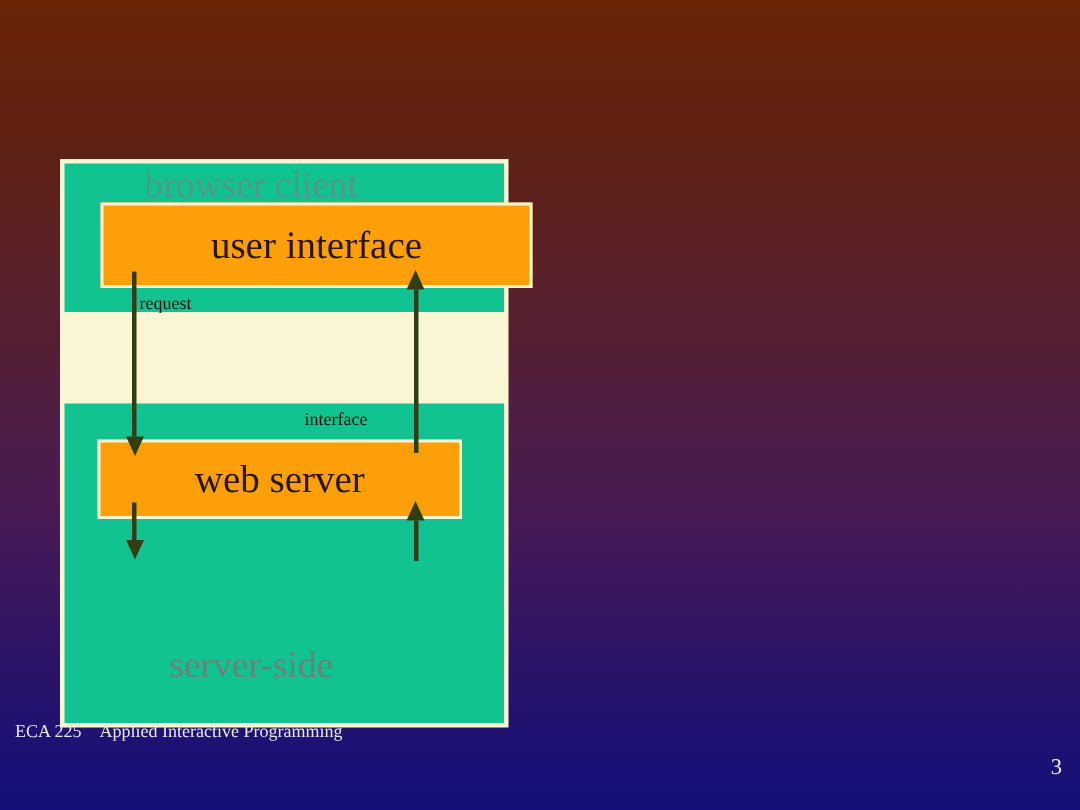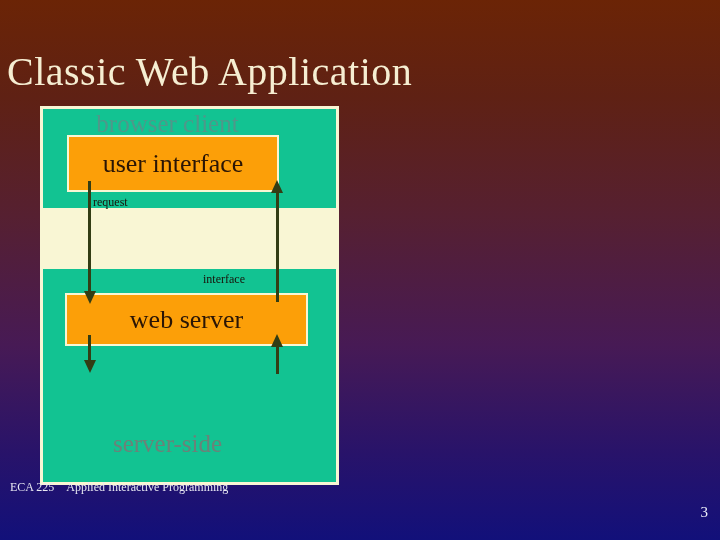--- a/index.html
+++ b/index.html
@@ -36,21 +36,21 @@
   .server-label{left:43px;top:430px;color:#6b8279;}
   .obox{
     position:absolute;
     background:var(--orange,#fc9f08);
     border:2px solid var(--cream,#f9f6d4);
     box-sizing:border-box;
     display:flex;align-items:center;justify-content:center;
     flex-direction:column;
     color:#2a1505;font-size:26px;text-align:center;line-height:29px;
   }
-  .ui-box{left:67px;top:135px;width:212px;height:57px;font-family:Liberation Serif, serif;}
+  .ui-box{left:67px;top:135px;width:288px;height:57px;font-family:Liberation Serif, serif;}
   .ws-box{left:65px;top:293px;width:243px;height:53px;justify-content:center;}
   .db-box{left:65px;top:358px;width:243px;height:79px;}
   .flow-label{
     position:absolute;font-size:12px;font-weight:normal;
     color:#1a120a;white-space:nowrap;
   }
   .req-label{left:93px;top:195px;}
   .res-label{left:203px;top:272px;}
   .aline{position:absolute;width:3px;background:var(--arrow,#333d14);z-index:5;}
   .ahead{position:absolute;width:0;height:0;z-index:5;
@@ -73,21 +73,20 @@
   .page-num{
     position:absolute;right:12px;top:504px;
     font-size:15px;color:#eef0fa;
   }
 </style>
 </head>
 <body>
 
 <div class="slide">
 
-  <h1 class="title">Classic Web Application</h1>
 
   <div class="frame"></div>
 
   <div class="zone zone-client"></div>
   <div class="zone zone-server"></div>
 
   <div class="zone-label client-label">browser client</div>
 
   <div class="obox ui-box">
     <span>user interface</span>

